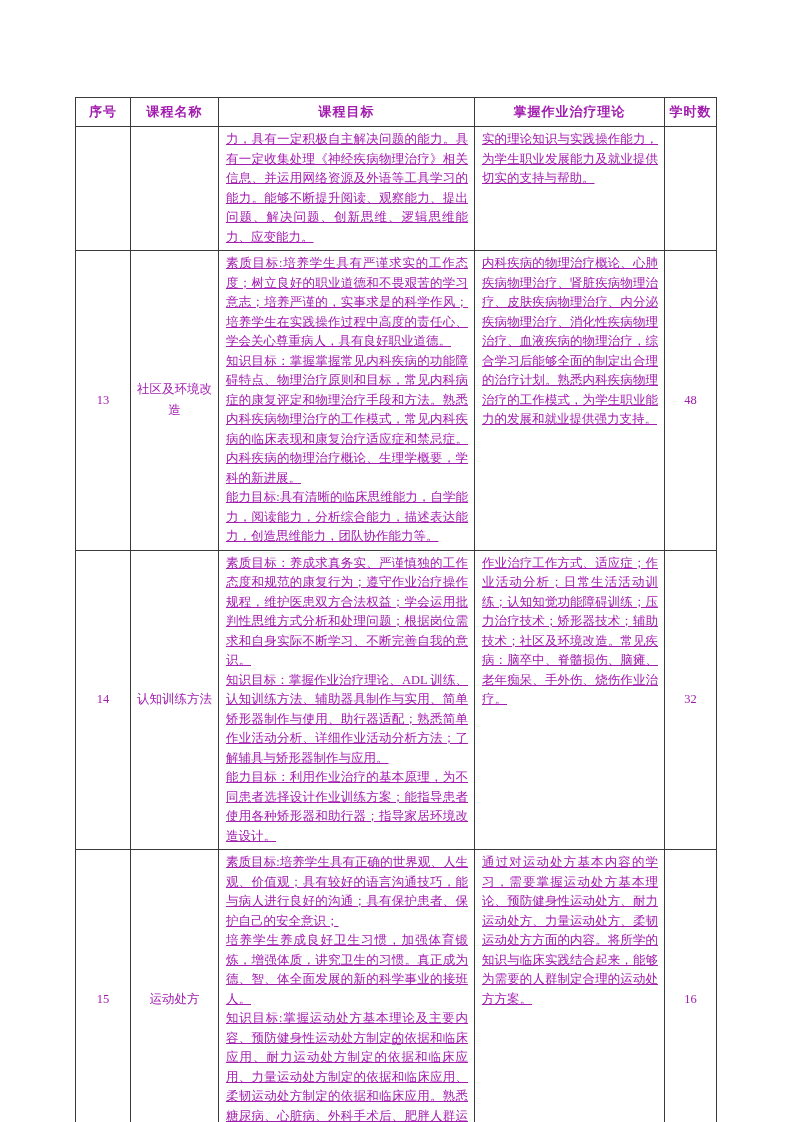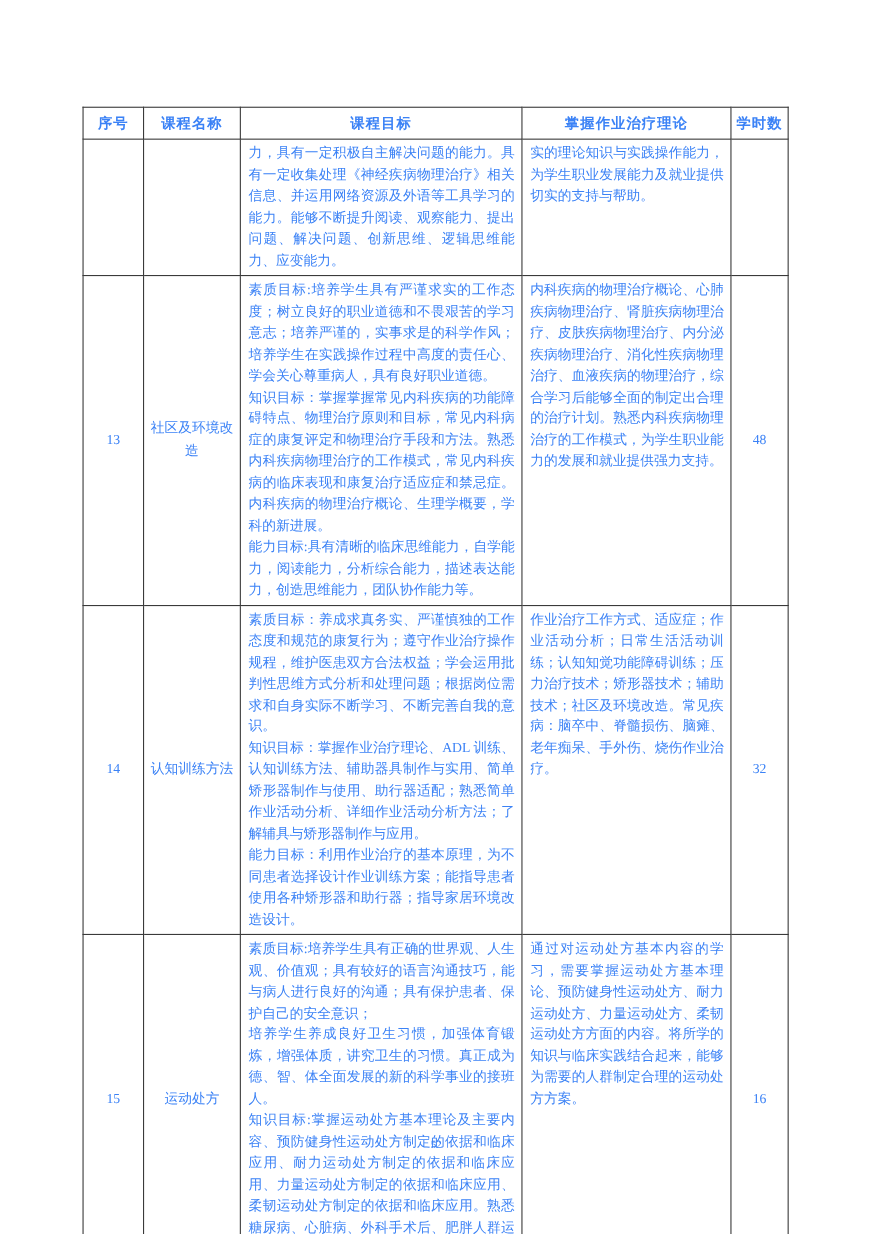--- a/index.html
+++ b/index.html
@@ -6,21 +6,21 @@
     margin: 0;
     padding: 0;
     background: #ffffff;
   }
   .page {
     position: relative;
     width: 793px;
     height: 1122px;
     background: #ffffff;
     font-family: "Liberation Serif", "DejaVu Serif", serif;
-    color: #3b82f6;
+    color: #a21caf;
     overflow: hidden;
   }
   table.course-table {
     position: absolute;
     left: 75px;
     top: 97px;
     width: 641px;
     border-collapse: collapse;
     table-layout: fixed;
   }
@@ -50,20 +50,21 @@
   td.cell-obj, td.cell-cont {
     vertical-align: top;
     font-size: 12.5px;
     line-height: 1.56;
     padding: 3px 6px 3px 7px;
     text-align: justify;
     text-justify: inter-character;
   }
   td p {
     margin: 0;
+    text-decoration: underline;
   }
   .page-number {
     position: absolute;
     top: 1036px;
     left: 0;
     width: 100%;
     text-align: center;
     font-size: 10px;
   }
 </style>

